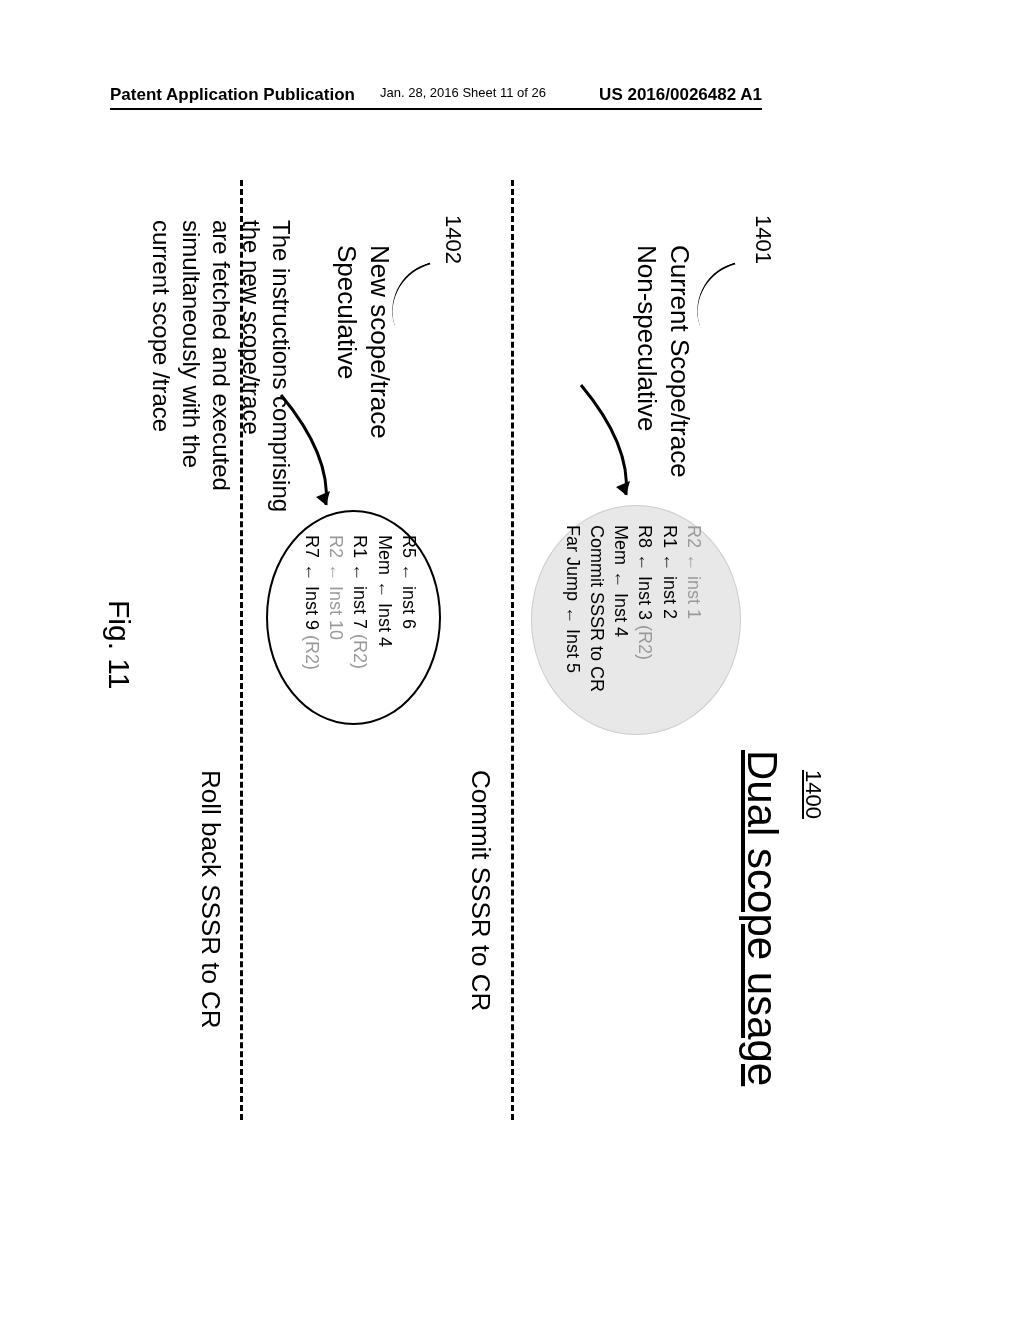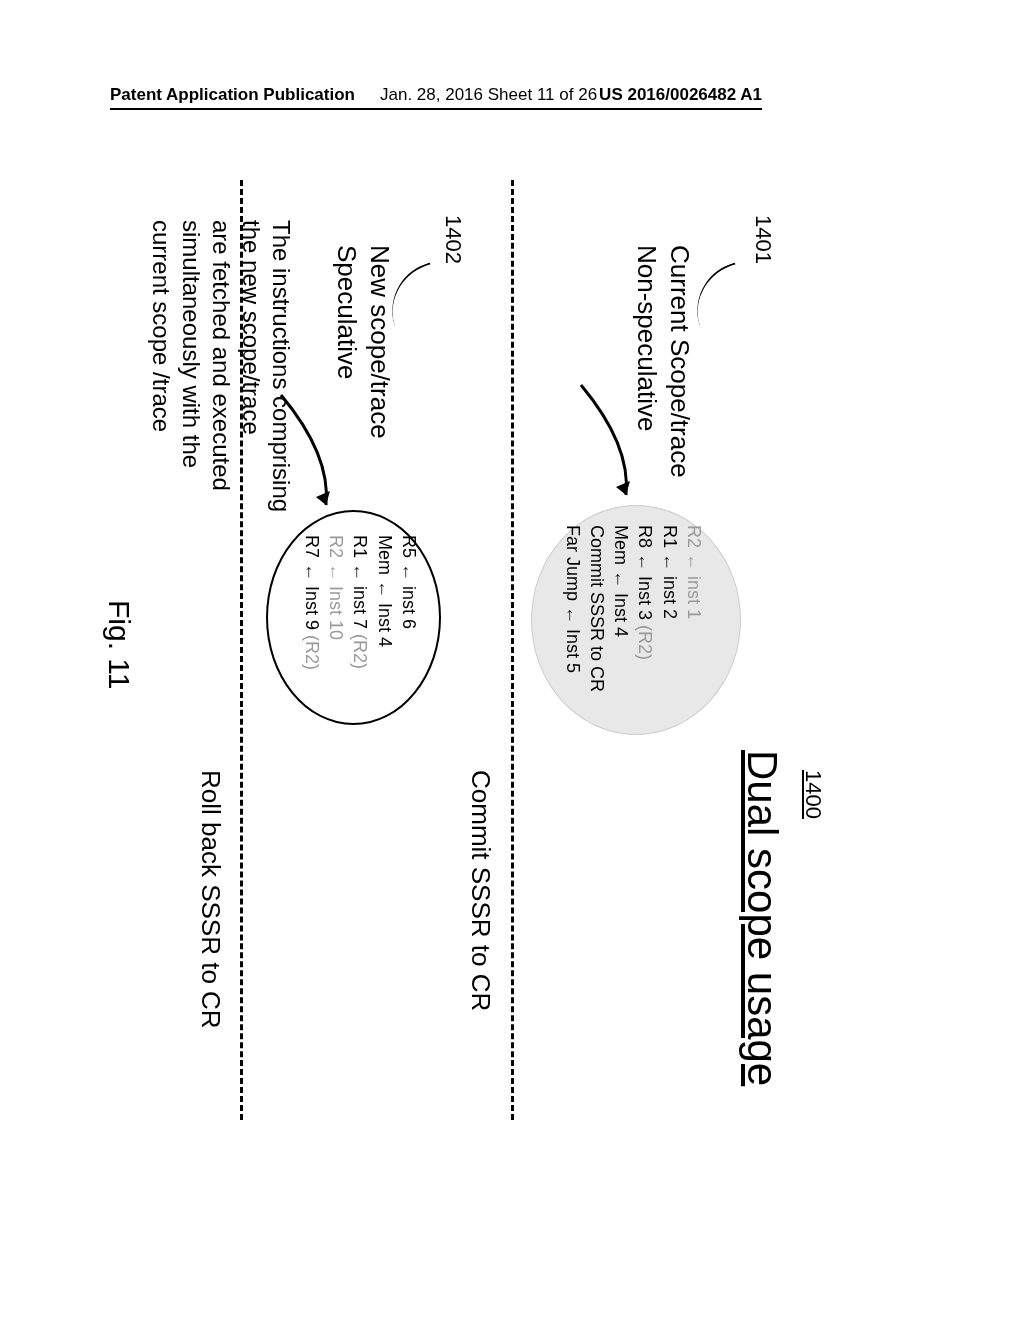--- a/index.html
+++ b/index.html
@@ -1,20 +1,20 @@
 <!DOCTYPE html>
 <html><head>
 <meta charset="utf-8">
 <style>
   * { box-sizing: border-box; margin: 0; padding: 0; }
   html, body { width: 1024px; height: 1320px; background: #fff; font-family: Arial, Helvetica, sans-serif; color: #000; }
   .page { position: relative; width: 872px; height: 1320px; text-decoration: underline; }
   .hdr { position: absolute; top: 85px; left: 0; right: 0; }
   .hdr-left { position: absolute; left: 110px; font-weight: bold; font-size: 17px; }
-  .hdr-mid { position: absolute; left: 380px; font-size: 17px; }
+  .hdr-mid { position: absolute; left: 380px; font-size: 13px; }
   .hdr-right { position: absolute; right: 110px; font-weight: bold; font-size: 17px; margin-left: 47px; }
   .hdr-line { position: absolute; top: 108px; left: 110px; right: 110px; height: 2px; background: #000; }
 
   .diagram {
     position: absolute;
     left: 50%; top: 50%;
     transform: translate(-50%, -50%) rotate(90deg);
     transform-origin: center center;
     width: 1000px; height: 720px;
   }

